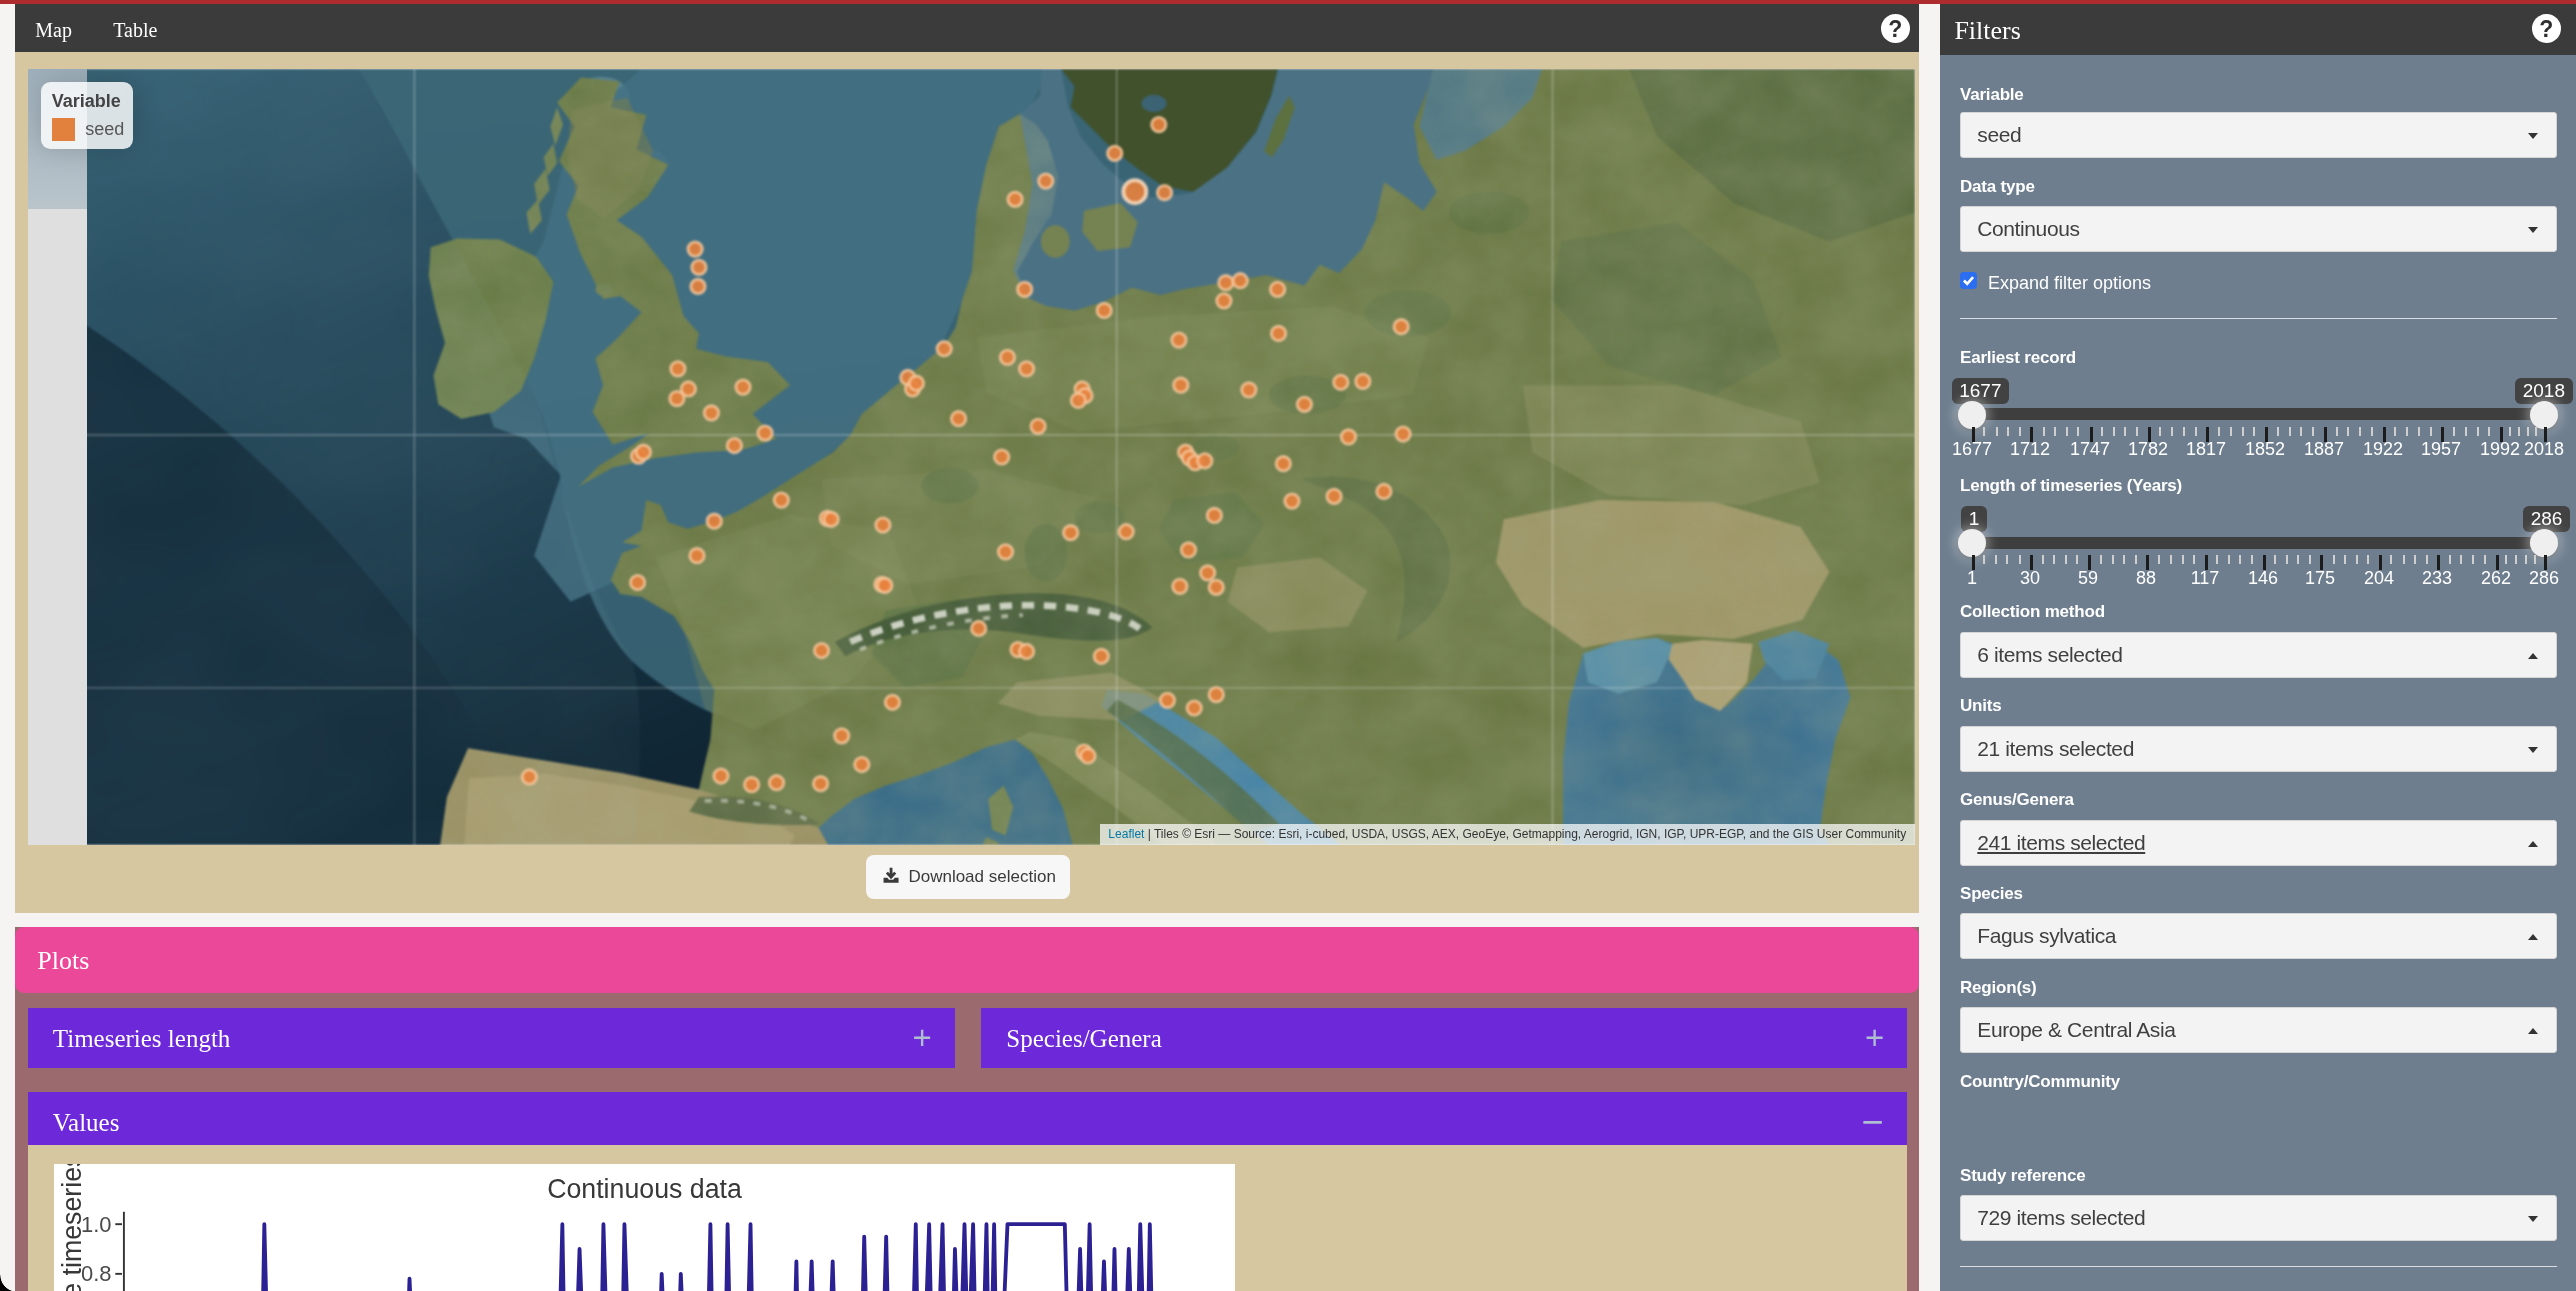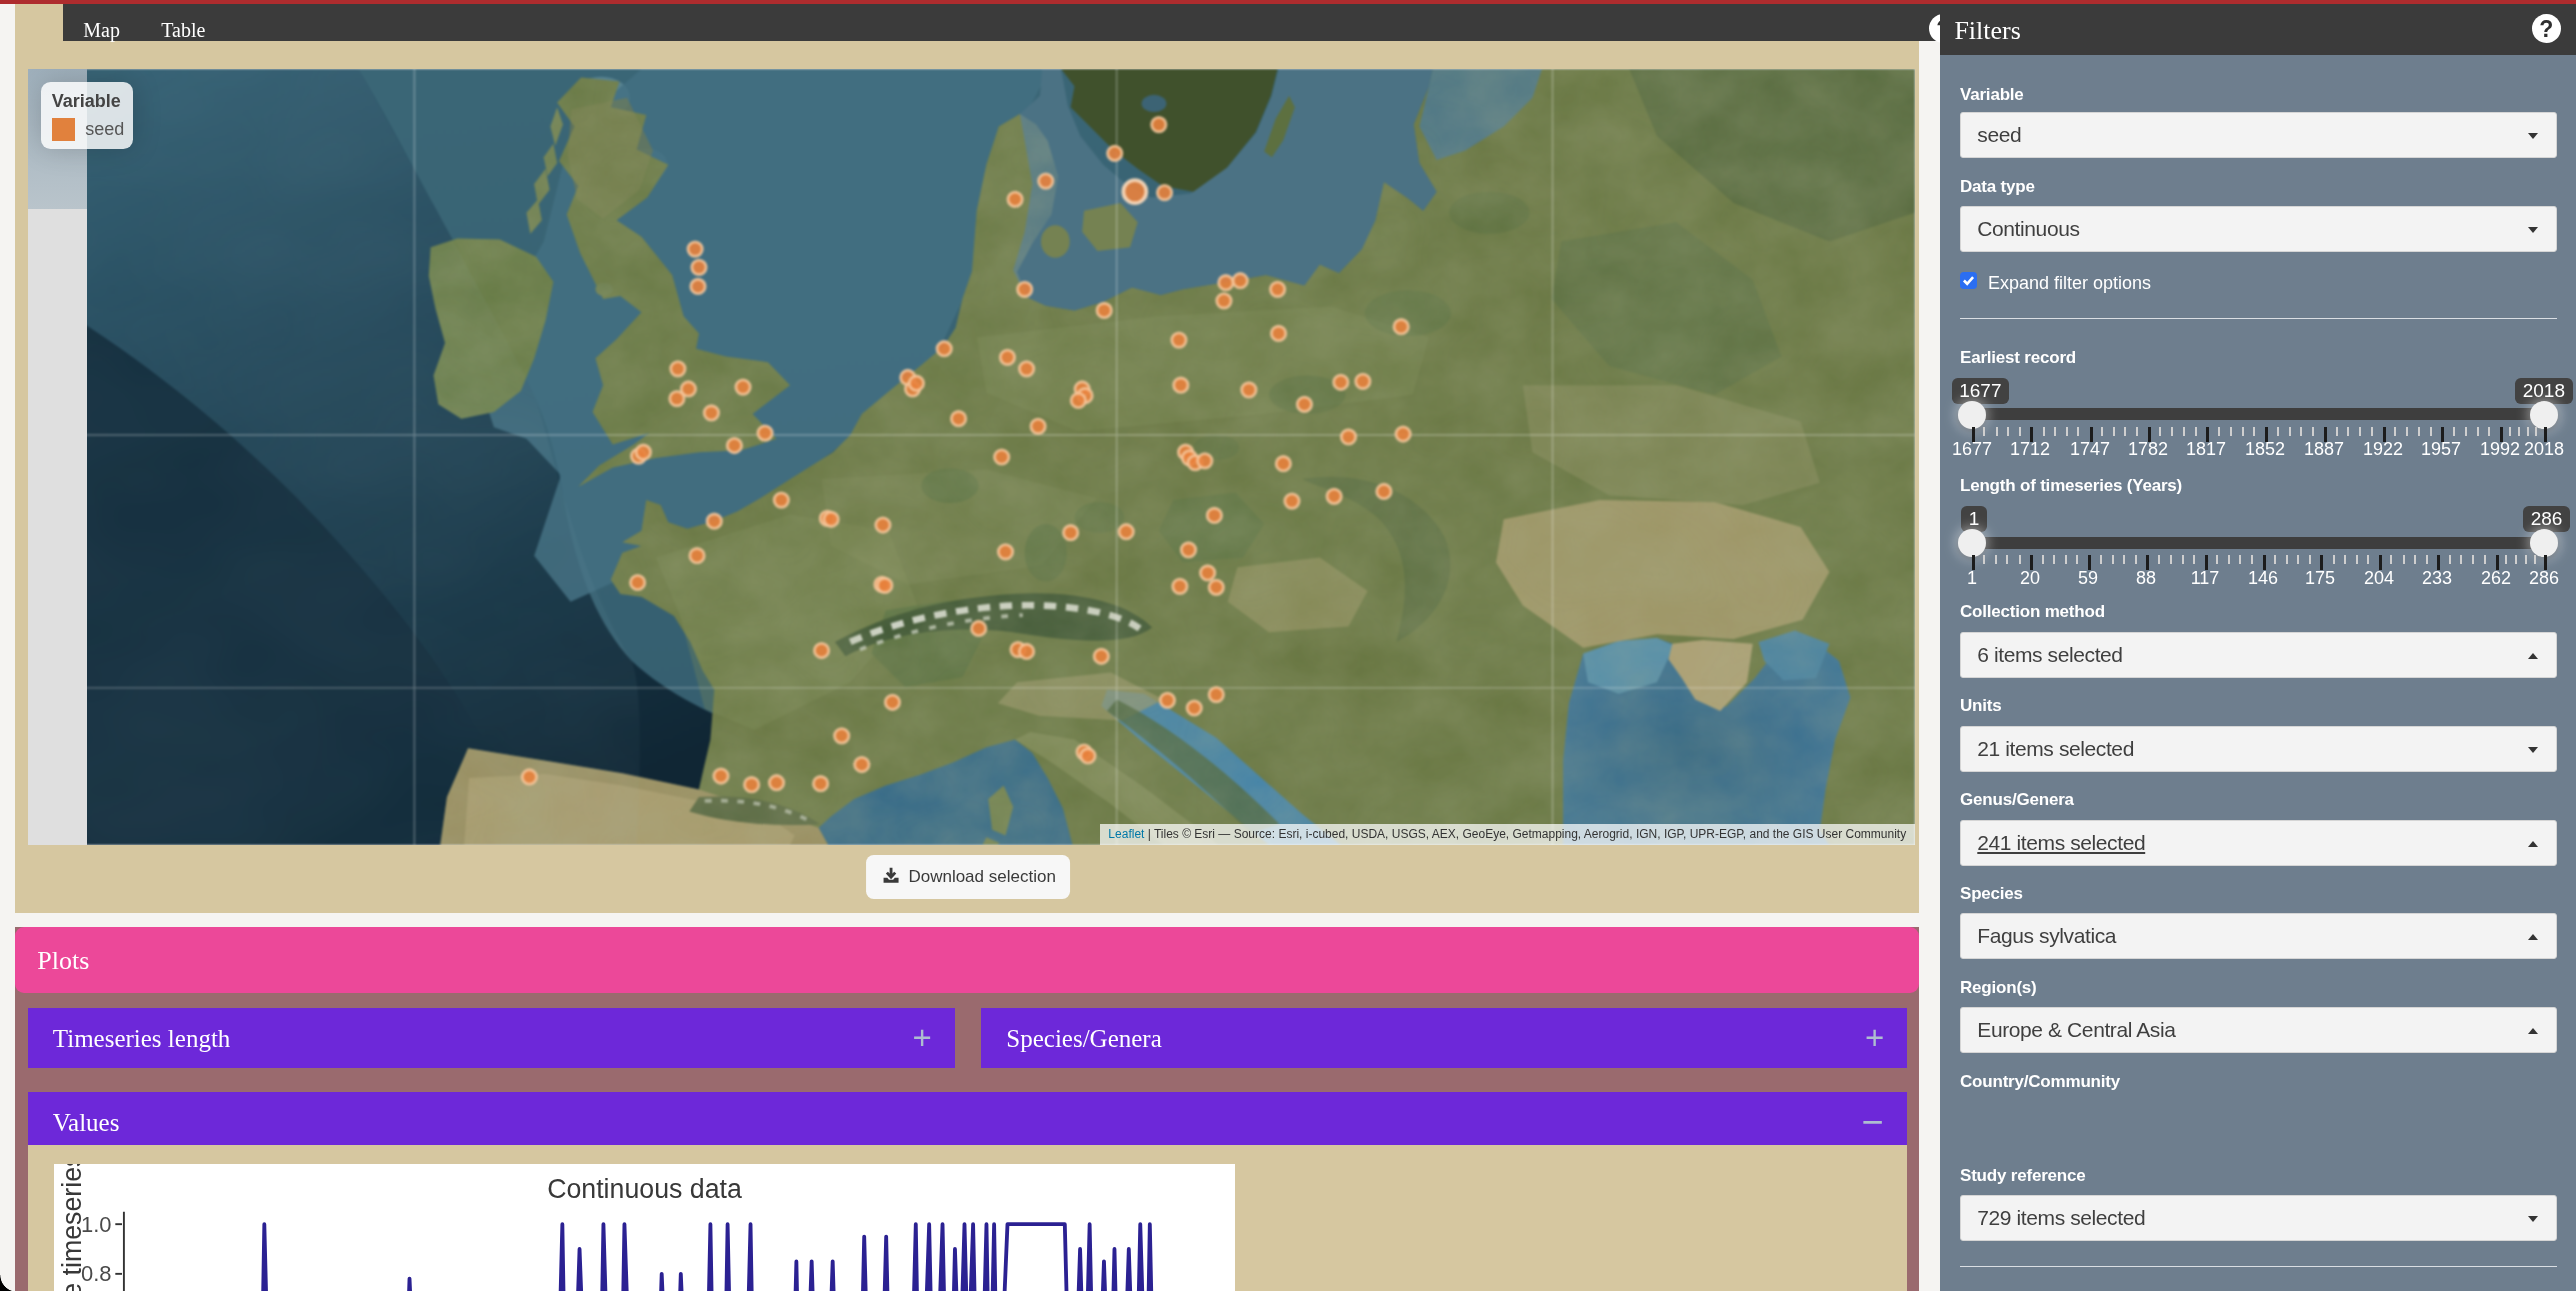--- a/index.html
+++ b/index.html
@@ -1,20 +1,20 @@
 <!DOCTYPE html>
 <html><head><meta charset="utf-8"><style>
 * { margin:0; padding:0; box-sizing:border-box; }
 html,body { width:2576px; height:1292px; overflow:hidden; background:#f5f4f2;
   font-family:"Liberation Sans", sans-serif; }
 #red { position:absolute; left:0; top:0; width:2576px; height:3.8px; background:#ae2c2e; z-index:50;}
 
 
 #mainpanel { position:absolute; left:15.3px; top:3.8px; width:1904px; height:909px; background:#d6c7a0; }
-#nav { position:absolute; left:0; top:0; width:100%; height:37px; background:#3b3b3b;margin-left:48px; }
+#nav { position:absolute; left:0; top:0; width:100%; height:48px; background:#3b3b3b; }
 #nav .tab { position:absolute; top:0; height:51px; line-height:53px; color:#fff; font-size:20px; font-family:"Liberation Serif", serif; }
 #maparea { position:absolute; left:12.5px; top:65px; width:1887px; height:776px; background:#e0e0e0; overflow:hidden; }
 #graystrip { position:absolute; left:0; top:0; width:59px; height:776px; background:#dfdfdf; }
 #graytop { position:absolute; left:0; top:0; width:59px; height:140px; background:linear-gradient(180deg,#9fb0bc,#b9c4cb); }
 #mapsvg { position:absolute; left:0; top:0; filter:blur(1px); }
 #legend { position:absolute; left:13.4px; top:13.4px; width:92px; height:67px; background:rgba(255,255,255,0.82); border-radius:9.6px; box-shadow:0 0 29px rgba(0,0,0,0.18); }
 #legend .t { position:absolute; left:10.5px; top:8.6px; font-size:18px; font-weight:bold; color:#444; }
 #legend .sq { position:absolute; left:10.5px; top:36px; width:23px; height:23px; background:#e1813d; }
 #legend .s { position:absolute; left:44px; top:37px; font-size:18px; color:#555; }
 #attrib { position:absolute; right:0; bottom:0; height:21px; background:rgba(255,255,255,0.72); font-size:12px; color:#333; padding:0 8.6px; line-height:21px; white-space:nowrap; }
@@ -468,21 +468,21 @@
       <div style="position:absolute; left:520px; top:551px; width:1.9px; height:9.6px; background:#cfcfcf;"></div>
       <div style="position:absolute; left:532px; top:551px; width:1.9px; height:9.6px; background:#cfcfcf;"></div>
       <div style="position:absolute; left:544px; top:551px; width:1.9px; height:9.6px; background:#cfcfcf;"></div>
       <div style="position:absolute; left:565px; top:551px; width:1.9px; height:9.6px; background:#cfcfcf;"></div>
       <div style="position:absolute; left:575px; top:551px; width:1.9px; height:9.6px; background:#cfcfcf;"></div>
       <div style="position:absolute; left:585px; top:551px; width:1.9px; height:9.6px; background:#cfcfcf;"></div>
       <div style="position:absolute; left:594px; top:551px; width:1.9px; height:9.6px; background:#cfcfcf;"></div>
       <div style="position:absolute; left:32px; top:551px; width:2.9px; height:15.3px; background:#1c1c1c;"></div>
       <div class="ticklbl" style="left:32px; top:564px;">1</div>
       <div style="position:absolute; left:90px; top:551px; width:2.9px; height:15.3px; background:#1c1c1c;"></div>
-      <div class="ticklbl" style="left:90px; top:564px;">20</div>
+      <div class="ticklbl" style="left:90px; top:564px;">30</div>
       <div style="position:absolute; left:148px; top:551px; width:2.9px; height:15.3px; background:#1c1c1c;"></div>
       <div class="ticklbl" style="left:148px; top:564px;">59</div>
       <div style="position:absolute; left:206px; top:551px; width:2.9px; height:15.3px; background:#1c1c1c;"></div>
       <div class="ticklbl" style="left:206px; top:564px;">88</div>
       <div style="position:absolute; left:265px; top:551px; width:2.9px; height:15.3px; background:#1c1c1c;"></div>
       <div class="ticklbl" style="left:265px; top:564px;">117</div>
       <div style="position:absolute; left:323px; top:551px; width:2.9px; height:15.3px; background:#1c1c1c;"></div>
       <div class="ticklbl" style="left:323px; top:564px;">146</div>
       <div style="position:absolute; left:380px; top:551px; width:2.9px; height:15.3px; background:#1c1c1c;"></div>
       <div class="ticklbl" style="left:380px; top:564px;">175</div>

